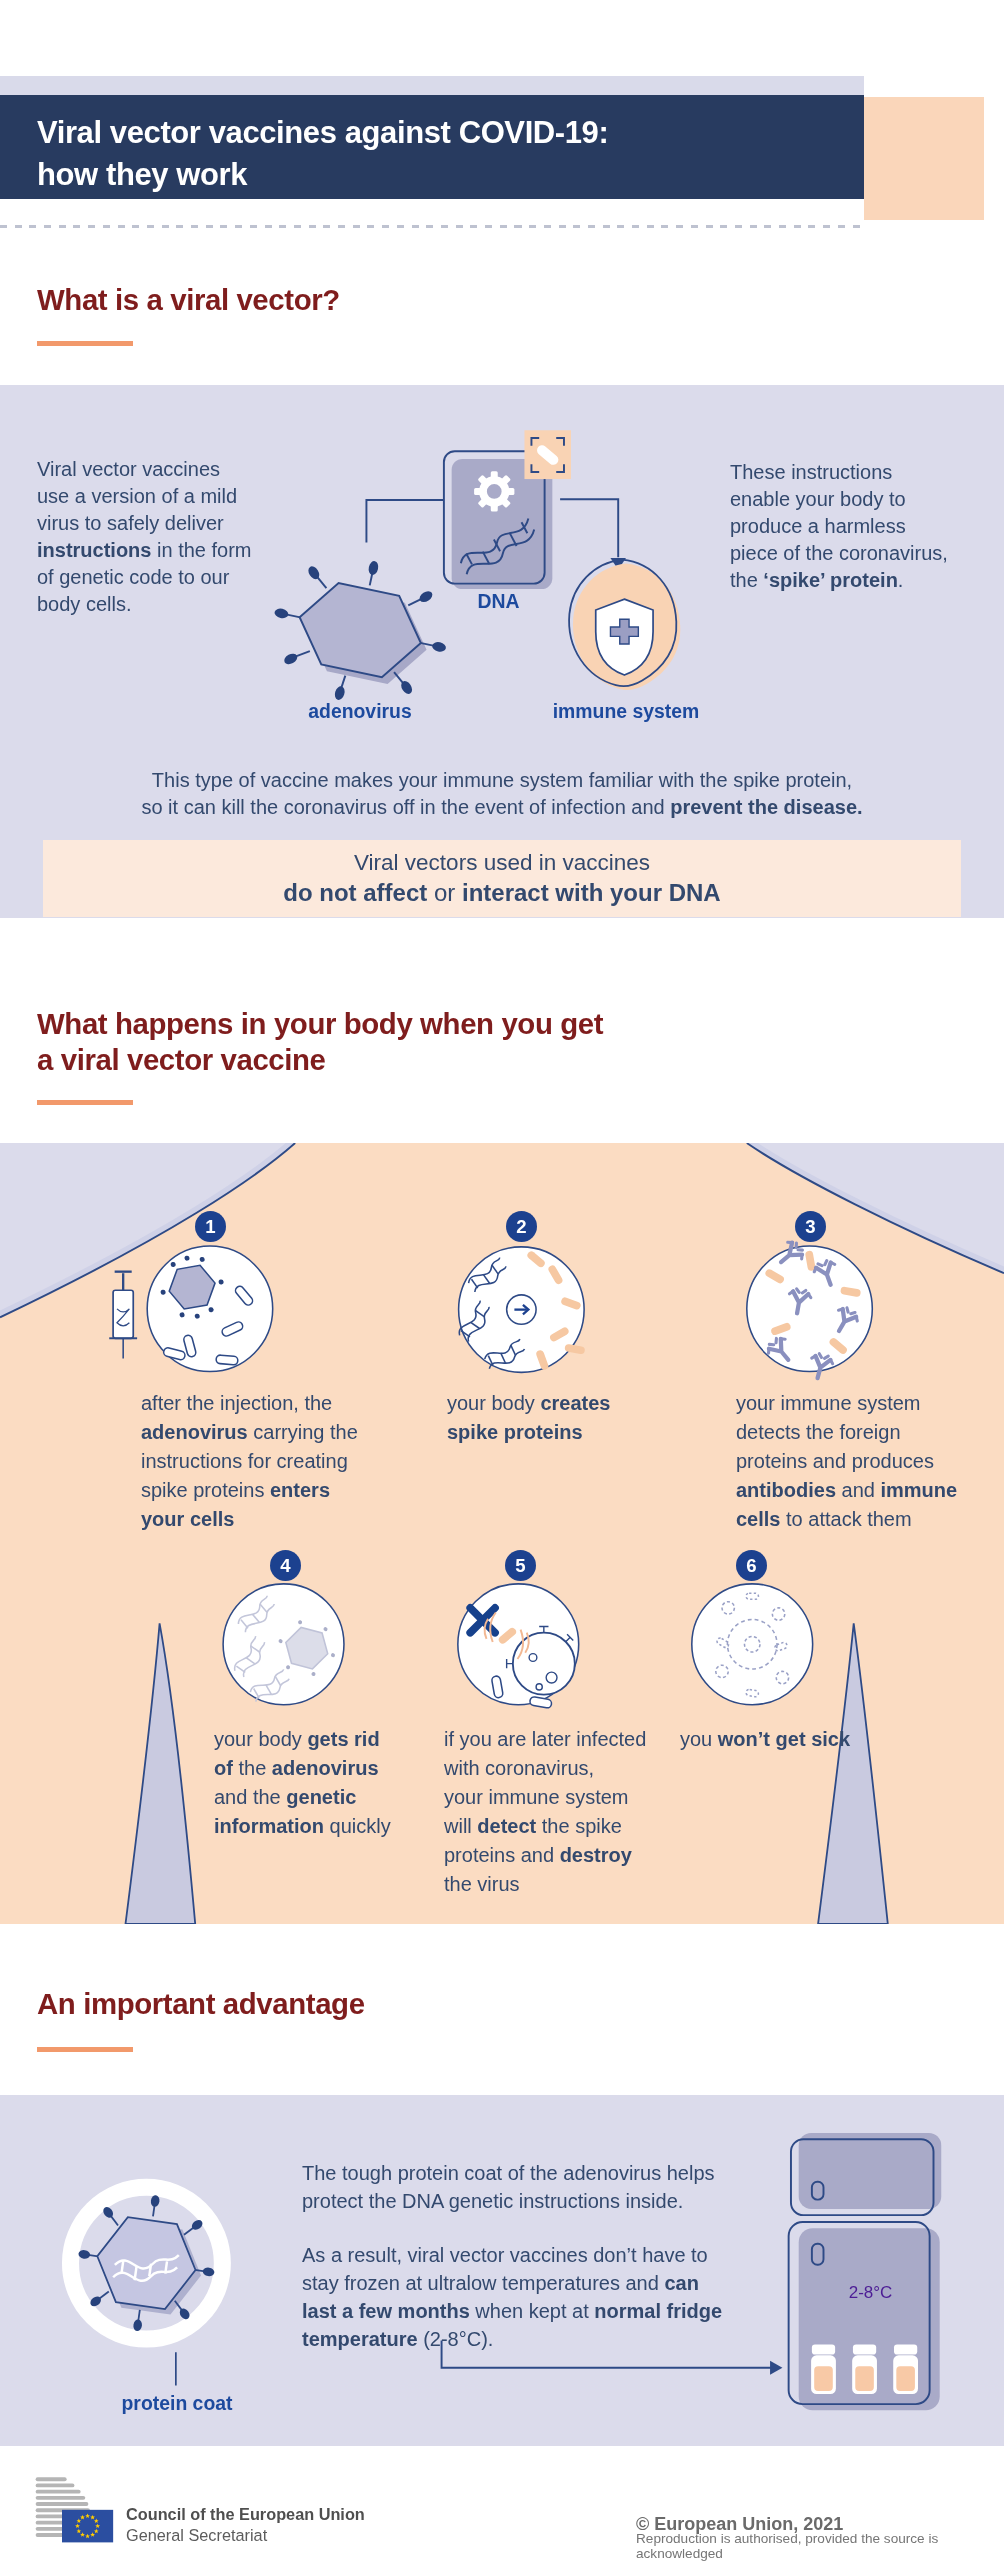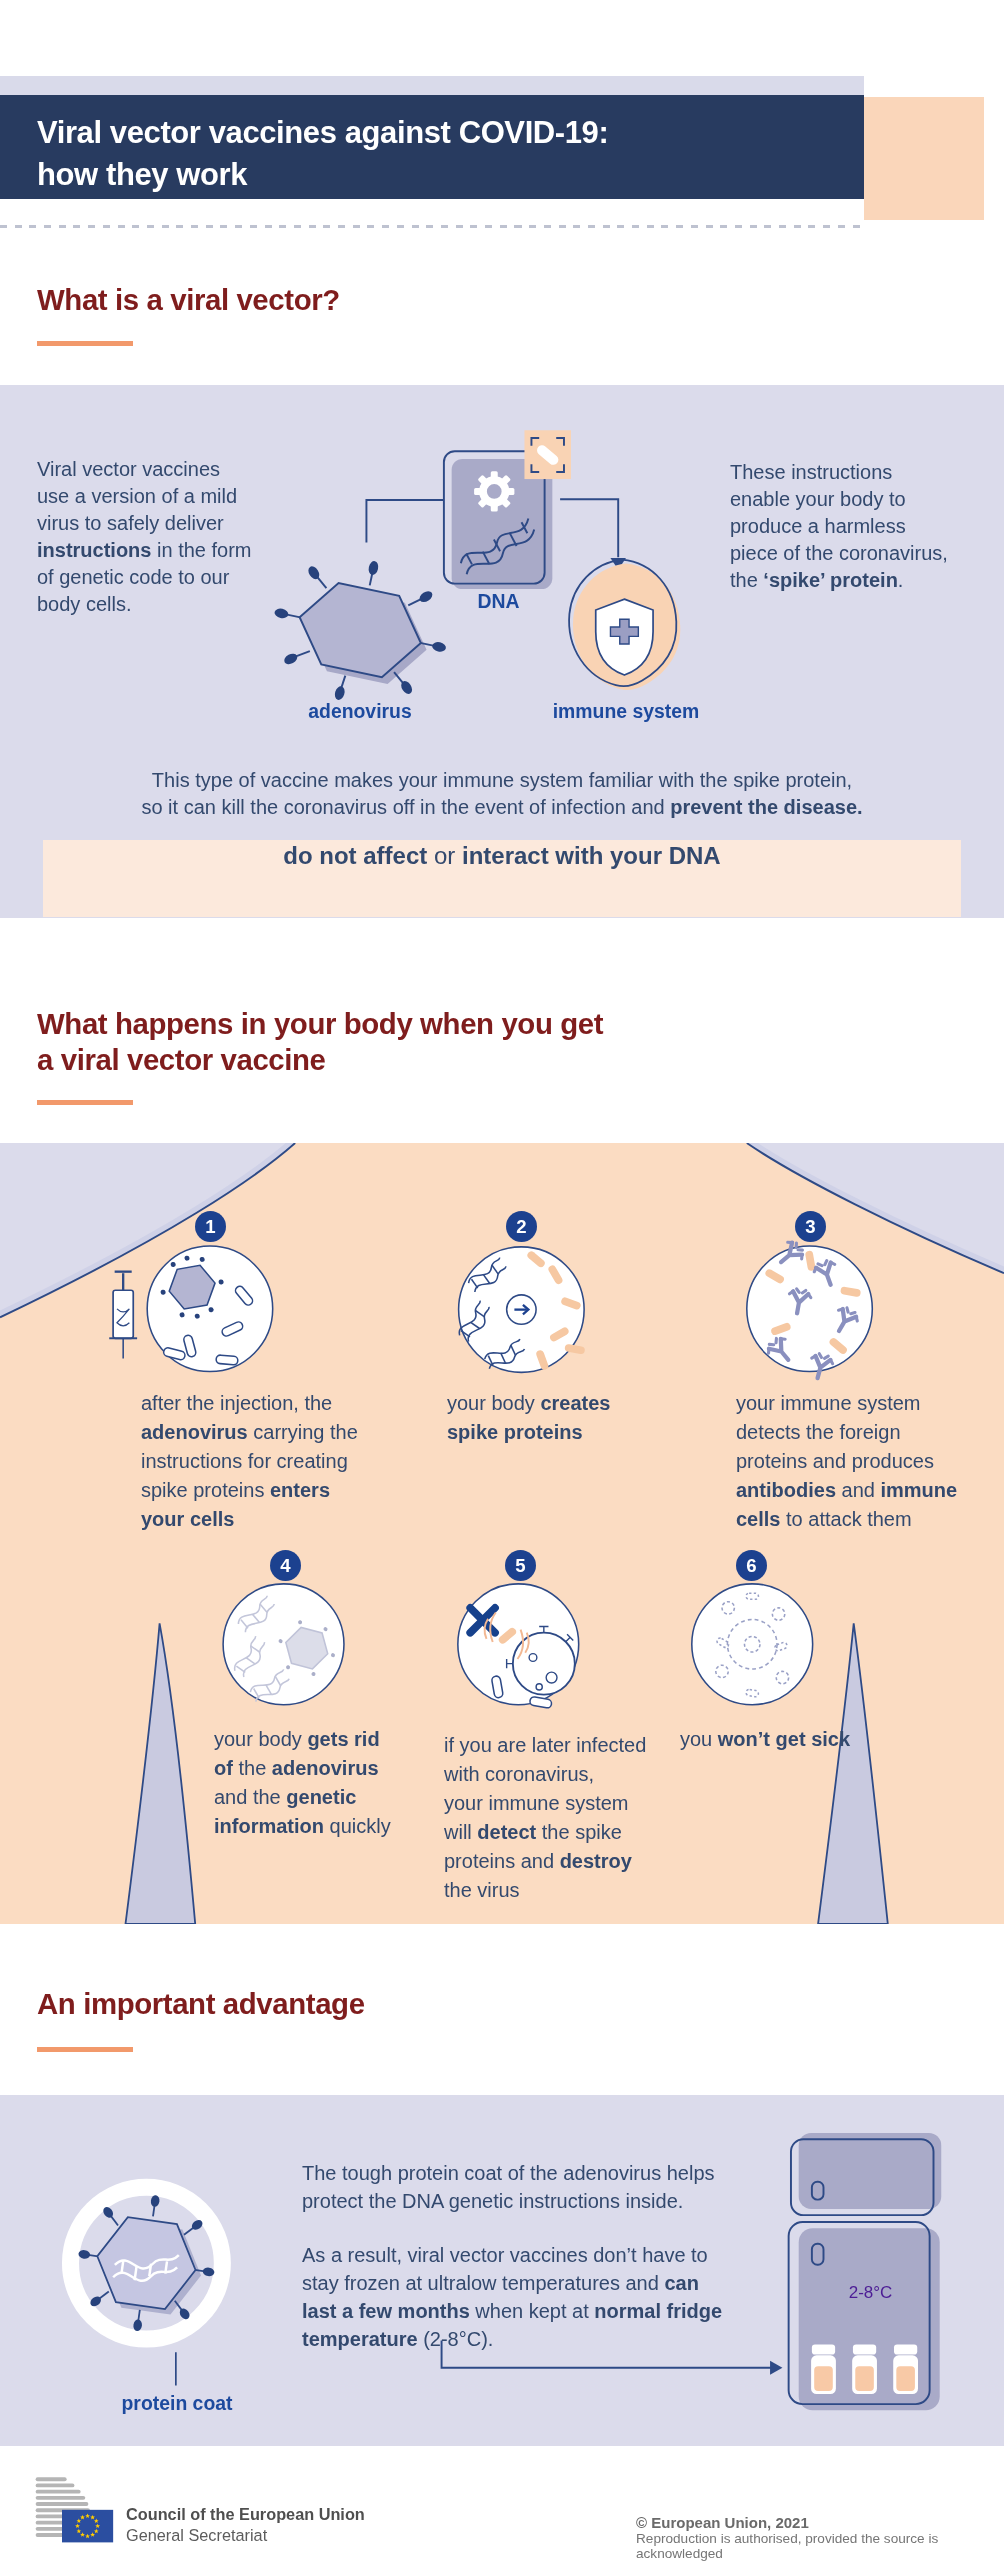--- a/index.html
+++ b/index.html
@@ -130,20 +130,21 @@
 produce a harmless
 piece of the coronavirus,
 the <span class="b">‘spike’ protein</span>.</div>
     <div class="abs label" style="left:267px;top:315px;width:186px;">adenovirus</div>
     <div class="abs label" style="left:452px;top:205px;width:93px;">DNA</div>
     <div class="abs label" style="left:533px;top:315px;width:186px;">immune system</div>
     <div class="abs center-note pre" style="left:0;top:382px;width:1004px;">This type of vaccine makes your immune system familiar with the spike protein,
 so it can kill the coronavirus off in the event of infection and <span class="b">prevent the disease.</span></div>
 
     <div class="abs" style="left:43px;top:455px;width:918px;height:77px;background:#FCE9DC;text-align:center;color:#33496E;">
+      <div style="margin-top:9.3px;font-size:22.5px;line-height:28px;">Viral vectors used in vaccines</div>
       <div class="pre" style="font-size:24px;line-height:31px;"><span class="b">do not affect</span> or <span class="b">interact with your DNA</span></div>
     </div>
   </div>
 
   <div class="abs sec-title pre" style="left:37px;top:1006px;">What happens in your body when you get
 a viral vector vaccine</div>
   <div class="abs underline" style="left:37px;top:1100px;"></div>
 
   <div class="abs" style="left:0;top:1143px;width:1004px;height:781px;background:#DBDBEB;">
     <svg class="abs" style="left:0;top:0;" width="1004" height="781" viewBox="0 0 1296 1008">
@@ -335,21 +336,21 @@
 spike proteins</span></div>
     <div class="abs step-text pre" style="left:736px;top:246px;width:256px;">your immune system
 detects the foreign
 proteins and produces
 <span class="b">antibodies</span> and <span class="b">immune
 cells</span> to attack them</div>
     <div class="abs step-text pre" style="left:214px;top:582px;width:256px;">your body <span class="b">gets rid
 of</span> the <span class="b">adenovirus</span>
 and the <span class="b">genetic
 information</span> quickly</div>
-    <div class="abs step-text pre" style="left:444px;top:582px;width:256px;margin-top:6px;">if you are later infected
+    <div class="abs step-text pre" style="left:444px;top:582px;width:256px;">if you are later infected
 with coronavirus,
 your immune system
 will <span class="b">detect</span> the spike
 proteins and <span class="b">destroy</span>
 the virus</div>
     <div class="abs step-text pre" style="left:680px;top:582px;width:256px;">you <span class="b">won’t get sick</span></div>
   </div>
 
   <div class="abs sec-title" style="left:37px;top:1986px;">An important advantage</div>
   <div class="abs underline" style="left:37px;top:2047px;"></div>
@@ -457,16 +458,16 @@
       <use href="#star" transform="translate(73,67) rotate(180) translate(0,-13) rotate(-180)"></use>
       <use href="#star" transform="translate(73,67) rotate(210) translate(0,-13) rotate(-210)"></use>
       <use href="#star" transform="translate(73,67) rotate(240) translate(0,-13) rotate(-240)"></use>
       <use href="#star" transform="translate(73,67) rotate(270) translate(0,-13) rotate(-270)"></use>
       <use href="#star" transform="translate(73,67) rotate(300) translate(0,-13) rotate(-300)"></use>
       <use href="#star" transform="translate(73,67) rotate(330) translate(0,-13) rotate(-330)"></use>
     </g>
   </svg>
   <div class="abs" style="left:126px;top:2505px;font-size:16.3px;font-weight:700;color:#4F4F4F;">Council of the European Union</div>
   <div class="abs" style="left:126px;top:2526px;font-size:16.3px;color:#5C5C5C;">General Secretariat</div>
-  <div class="abs" style="left:636px;top:2514px;font-size:15px;font-weight:700;color:#6A6A6A;text-align:right;">© European Union, 2021</div>
+  <div class="abs" style="left:636px;top:2514px;font-size:18px;font-weight:700;color:#6A6A6A;text-align:right;">© European Union, 2021</div>
   <div class="abs" style="left:636px;top:2531px;font-size:13.6px;color:#757575;">Reproduction is authorised, provided the source is acknowledged</div>
 </div>
 
 
 </body></html>

